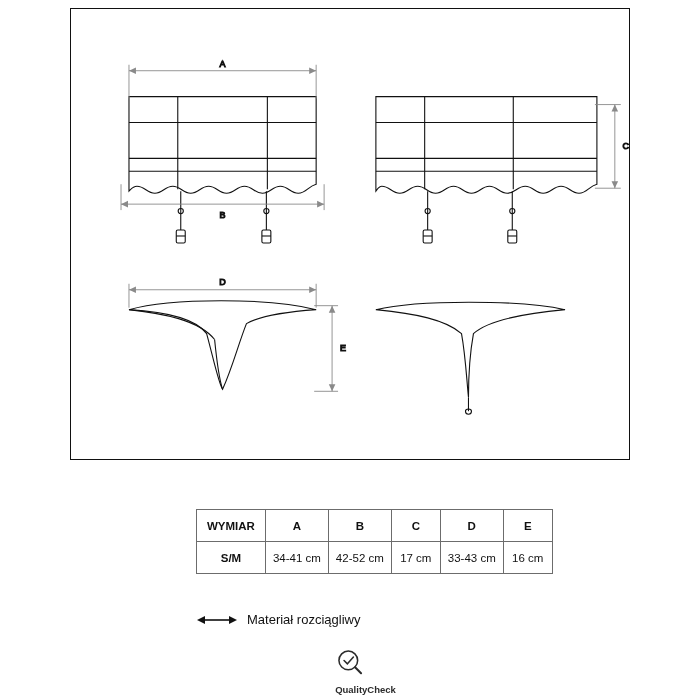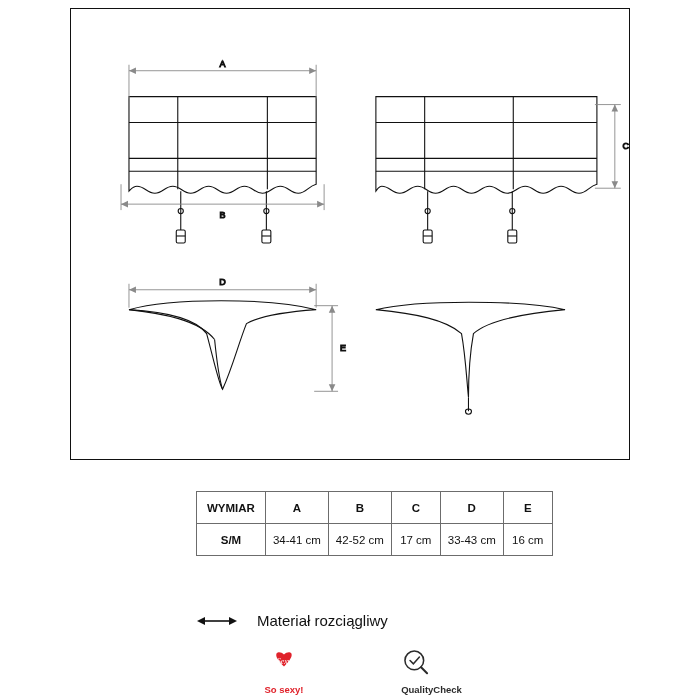--- a/index.html
+++ b/index.html
@@ -31,21 +31,21 @@
     left: 0;
     top: 0;
     width: 100%;
     height: 100%;
   }
 
   
   .size-table {
     position: absolute;
     left: 196px;
-    top: 491px;
+    top: 509px;
     border-collapse: collapse;
     font-size: 11.5px;
   }
   .size-table td {
     border: 1px solid #6c6c6c;
     padding: 6px 7px;
     text-align: center;
     white-space: nowrap;
     height: 19px;
   }
@@ -63,22 +63,22 @@
     min-width: 34px;
   }
 
   
   .stretch-note {
     position: absolute;
     left: 196px;
     top: 612px;
     display: flex;
     align-items: center;
-    gap: 19px;
-    font-size: 15px;
+    gap: 9px;
+    font-size: 13px;
   }
   .stretch-arrow {
     display: inline-block;
     width: 42px;
     height: 12px;
   }
 
   
   .badges {
     position: absolute;
@@ -276,27 +276,20 @@
   <svg class="stretch-arrow" viewBox="0 0 42 12">
     <line x1="6" y1="6" x2="36" y2="6" stroke="#111111" stroke-width="1.6"></line>
     <path d="M1,6 L9,2 L9,10 Z" fill="#111111"></path>
     <path d="M41,6 L33,2 L33,10 Z" fill="#111111"></path>
   </svg>
   <span>Materiał rozciągliwy</span>
 </div>
 
 <div class="badges">
 
-  <div class="badge">
-    <svg class="badge-icon" viewBox="0 0 40 40">
-      <path d="M20 10 C26 4, 37 8, 20 24 C3 8, 14 4, 20 10 Z" fill="#e0222b"></path>
-      <text x="20" y="21" font-family="Liberation Serif, serif" font-size="9" font-style="italic" fill="#ffffff" text-anchor="middle">Sexy</text>
-    </svg>
-    <span class="badge-label red">So sexy!</span>
-  </div>
 
 
   <div class="badge">
     <svg class="badge-icon" viewBox="0 0 40 40">
       <circle cx="18" cy="17" r="11" fill="none" stroke="#2b2b2b" stroke-width="1.8"></circle>
       <line x1="26" y1="25" x2="33" y2="32" stroke="#2b2b2b" stroke-width="2.4" stroke-linecap="round"></line>
       <path d="M13 17 L17 21 L24 13" fill="none" stroke="#2b2b2b" stroke-width="1.8" stroke-linecap="round" stroke-linejoin="round"></path>
     </svg>
     <span class="badge-label dark">QualityCheck</span>
   </div>

